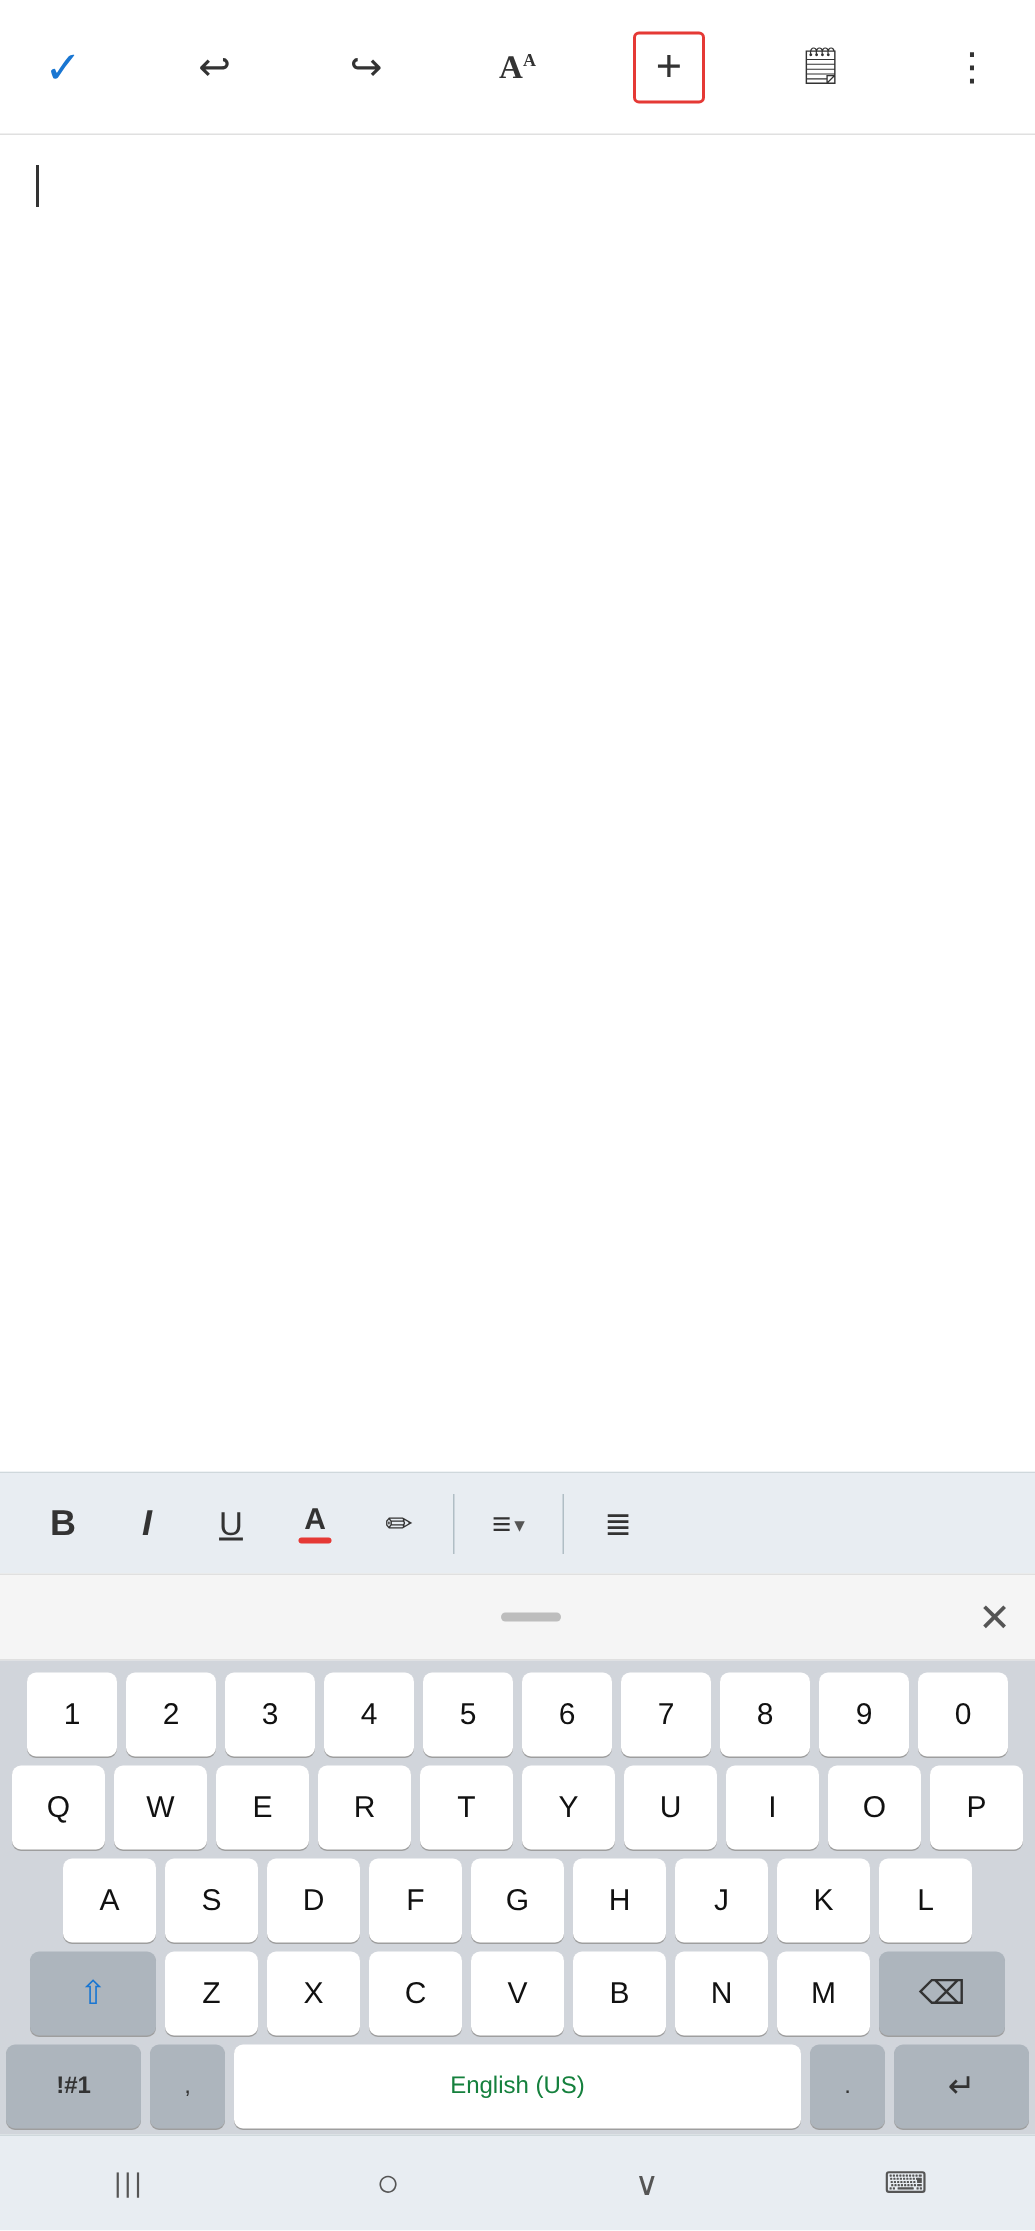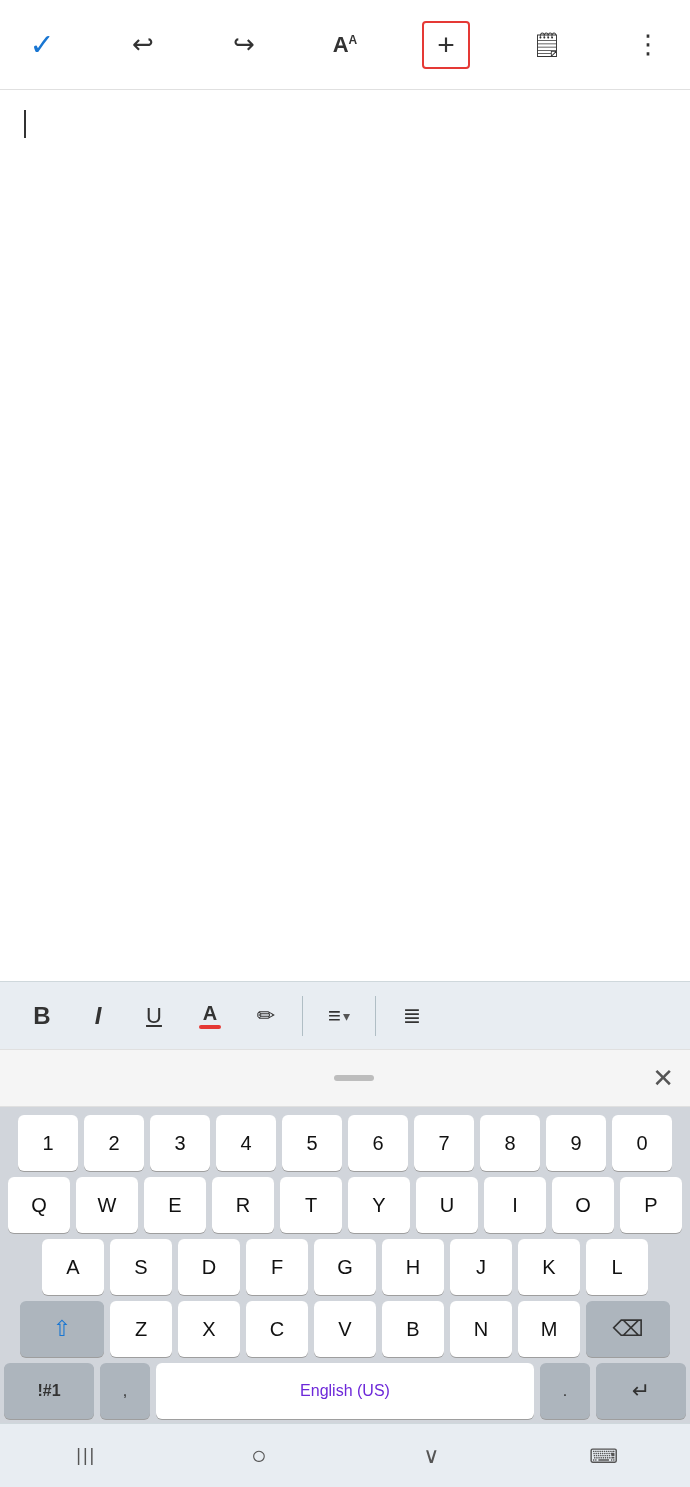--- a/index.html
+++ b/index.html
@@ -211,21 +211,21 @@
       font-weight: 600;
     }
     .key-comma {
       flex: 0.8;
       max-width: 50px;
       background: #adb5bd;
     }
     .key-space {
       flex: 4;
       font-size: 16px;
-      color: #6d28d9;
+      color: #15803d;
       align-items: center;
     }
     .key-period {
       flex: 0.8;
       max-width: 50px;
       background: #adb5bd;
     }
     .key-enter {
       flex: 1.5;
       max-width: 90px;
@@ -266,21 +266,21 @@
   <button class="toolbar-btn">
     <span class="check-icon">✓</span>
   </button>
   <button class="toolbar-btn">
     <span>↩</span>
   </button>
   <button class="toolbar-btn">
     <span>↪</span>
   </button>
   <button class="toolbar-btn">
-    <span style="font-size:22px;font-weight:600;">A<sup style="font-size:12px;">A</sup></span>
+    <span style="font-size:22px;font-weight:600;font-family:Liberation Serif, serif;">A<sup style="font-size:12px;">A</sup></span>
   </button>
   <button class="toolbar-btn highlighted">
     <span class="plus-icon">+</span>
   </button>
   <button class="toolbar-btn">
     <span style="font-size:24px;">🗒</span>
   </button>
   <button class="toolbar-btn">
     <span>⋮</span>
   </button>

